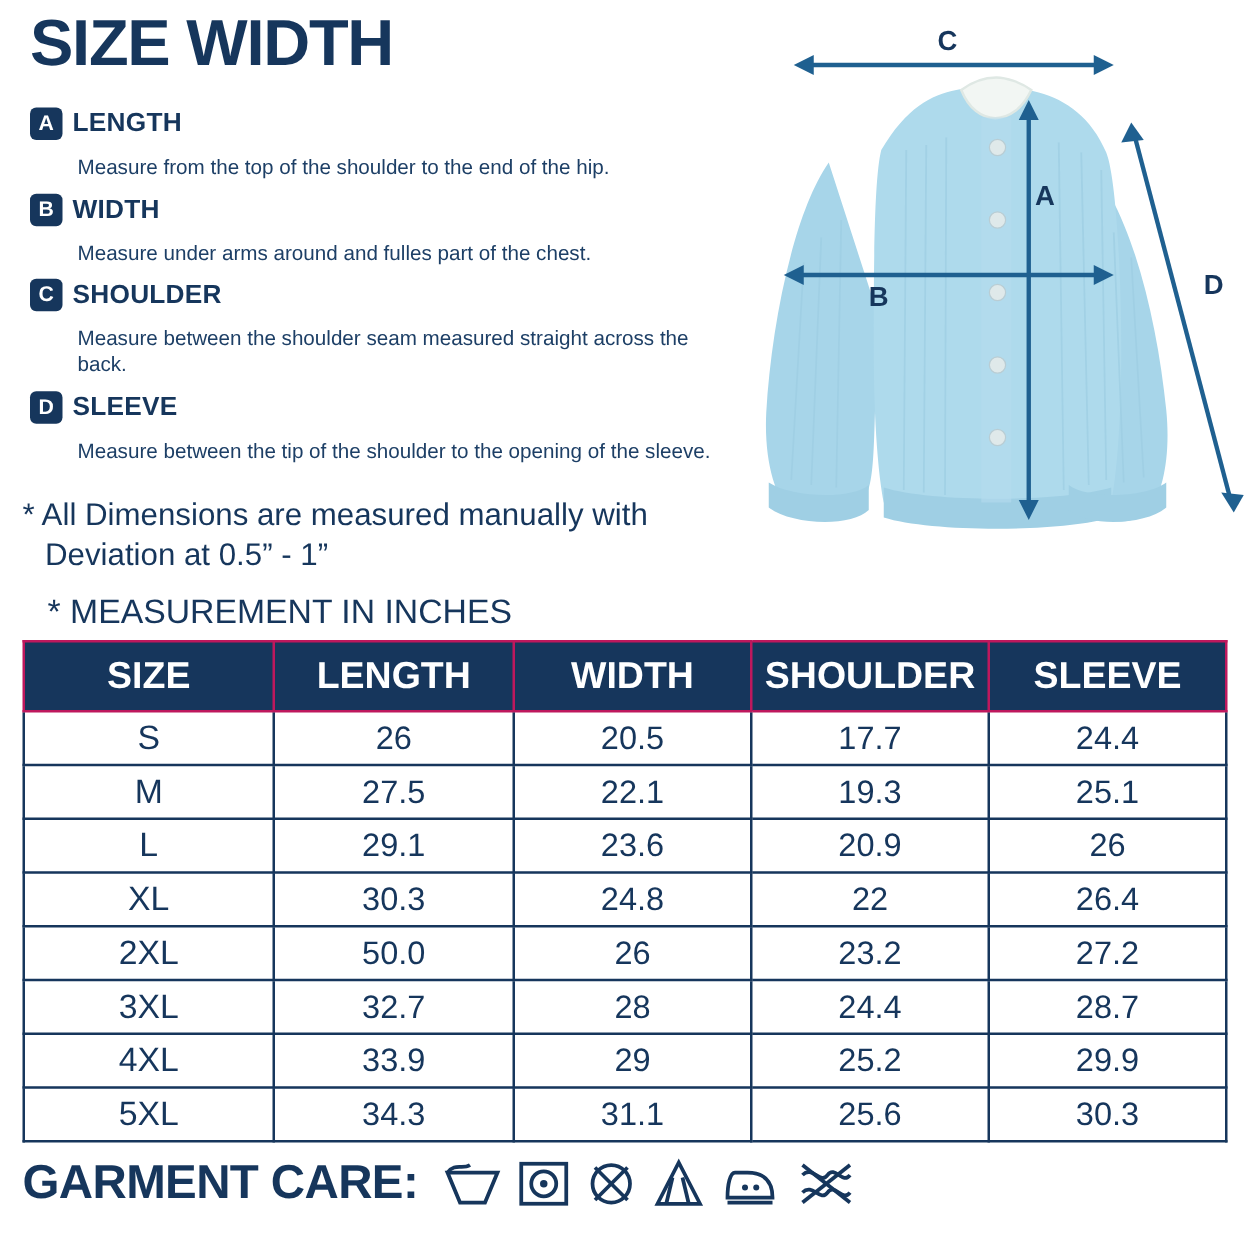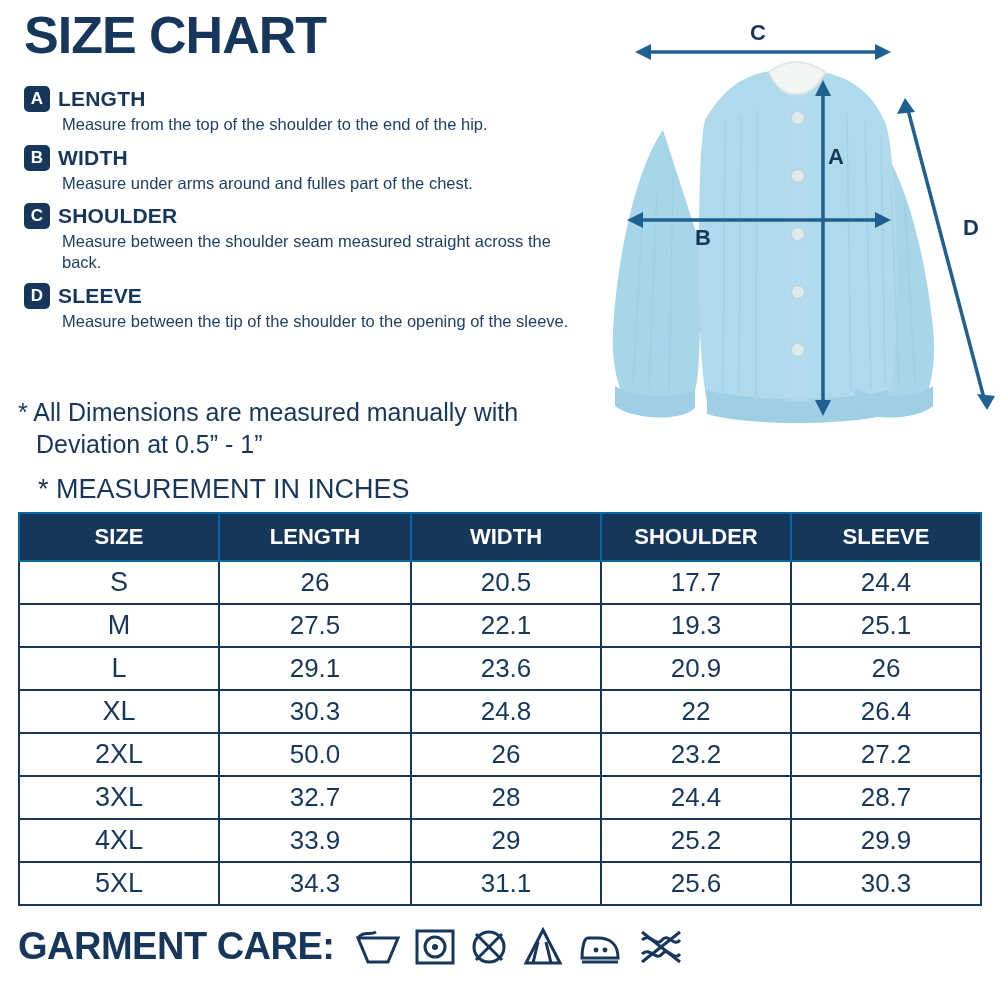--- a/index.html
+++ b/index.html
@@ -28,21 +28,21 @@
   .badge {
     width: 26px; height: 26px; border-radius: 5px;
     background: #16365c; color: #ffffff;
     font-size: 17px; font-weight: bold;
     display: flex; align-items: center; justify-content: center;
     flex: 0 0 auto;
   }
   .legend-title { font-size: 21px; font-weight: bold; color: #16365c; letter-spacing: .2px; }
   .legend-desc {
     font-size: 16.5px; color: #1d3f66; font-weight: 400;
-    margin: 2px 0 0 38px; line-height: 1.25;
+    margin: 12px 0 0 38px; line-height: 1.25;
   }
 
   
   .notes { position: absolute; left: 18px; top: 396px; width: 560px; }
   .note {
     font-size: 25px; color: #16365c; line-height: 1.28; margin-bottom: 14px;
   }
   .note-indent { display: block; padding-left: 18px; }
   .note2 { font-size: 27px; color: #16365c; margin-left: 20px; }
 
@@ -58,23 +58,23 @@
   .lbl-d { left: 378px; top: 205px; }
 
   
   table.size-table {
     position: absolute; left: 18px; top: 512px; width: 962px;
     border-collapse: collapse;
     table-layout: fixed;
   }
   table.size-table th {
     background: #16365c; color: #ffffff;
-    font-size: 22px; font-weight: bold;
+    font-size: 30px; font-weight: bold;
     padding: 10px 4px; text-align: center;
-    border: 2px solid #0369a1;
+    border: 2px solid #be185d;
   }
   table.size-table td {
     border: 2px solid #16365c;
     text-align: center;
     padding: 5px 4px;
     color: #16365c;
     background: #ffffff;
   }
   table.size-table td.size-cell { font-size: 27px; }
   table.size-table td.val { font-size: 26px; }
@@ -88,21 +88,21 @@
   .care { position: absolute; left: 18px; top: 925px; display: flex; align-items: center; gap: 14px; }
   .care-label { font-size: 38px; font-weight: bold; color: #16365c; letter-spacing: -0.5px; }
   .care-icons { display: flex; align-items: center; gap: 12px; margin-left: 6px; }
   .care-icons svg { display: block; }
 </style>
 </head>
 <body>
 
 <div class="page">
 
-  <div class="title">SIZE CHART</div>
+  <div class="title">SIZE WIDTH</div>
 
   <div class="legend">
 
     <div class="legend-item">
       <div class="legend-head">
         <span class="badge">A</span>
         <span class="legend-title">LENGTH</span>
       </div>
       <div class="legend-desc">Measure from the top of the shoulder to the end of the hip.</div>
     </div>

